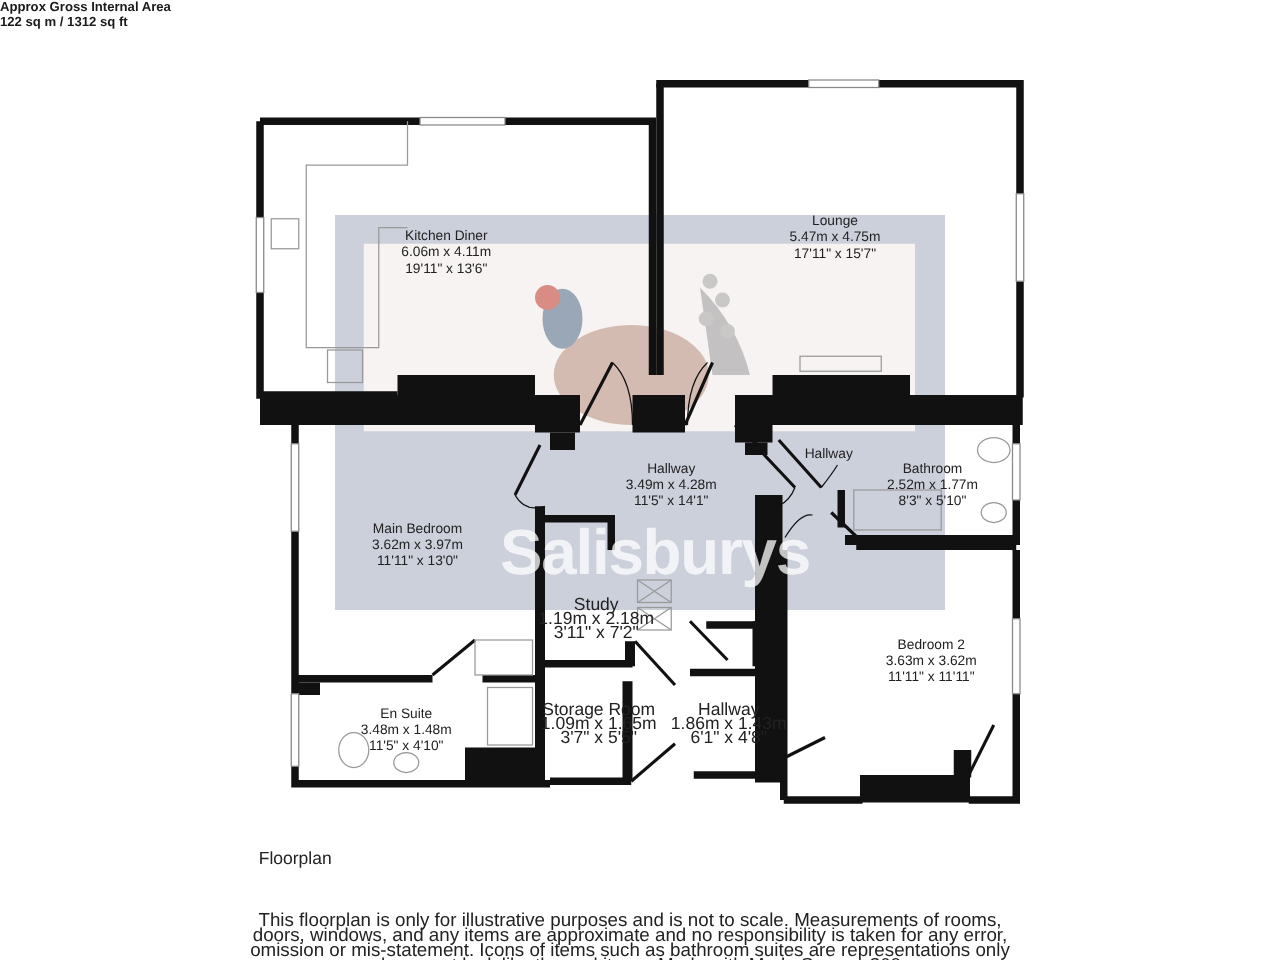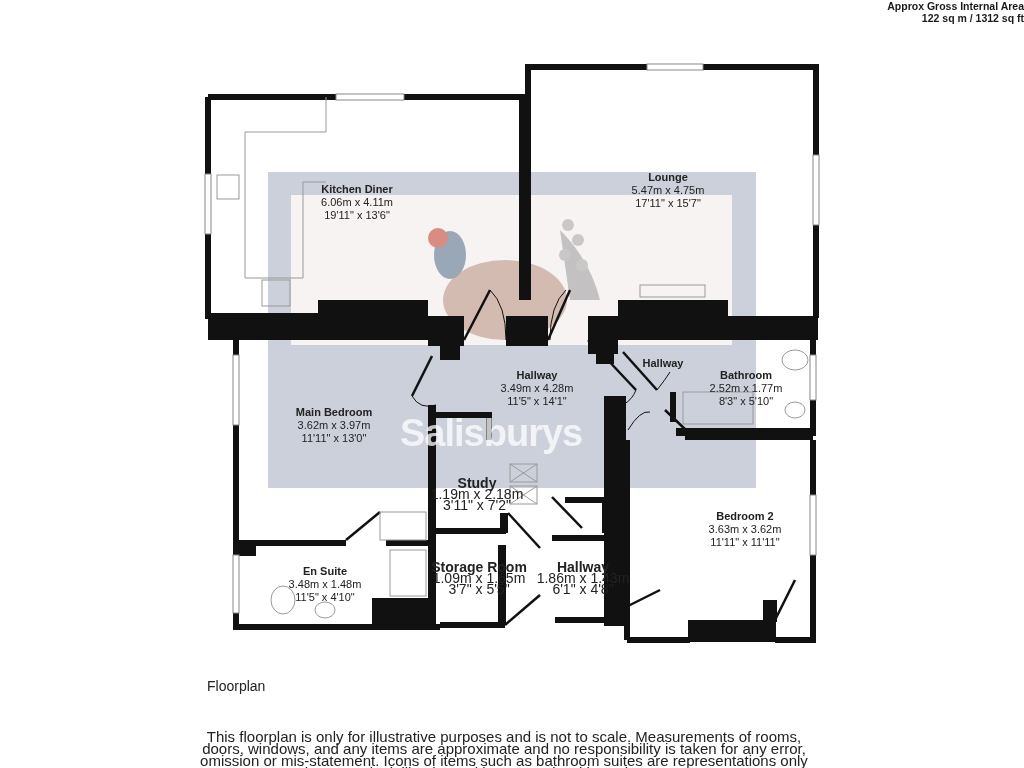--- a/index.html
+++ b/index.html
@@ -1,24 +1,24 @@
 <!DOCTYPE html>
 <html><head>
 <meta charset="utf-8">
 <style>
   html, body { margin:0; padding:0; background:#ffffff; }
   body { width:1024px; height:768px; position:relative; overflow:hidden; font-family:"Liberation Sans", sans-serif; color:#1a1a1a; }
-  .header { position:absolute; top:0; left:0; width:1024px; text-align:right; font-weight:bold; font-size:10.5px; line-height:12px; }
+  .header { position:absolute; top:0; left:0; width:1024px; text-align:left; font-weight:bold; font-size:10.5px; line-height:12px; }
   .plan { position:absolute; left:0; top:0; }
   .room-label { position:absolute; text-align:center; font-size:11px; line-height:13px; color:#222; white-space:nowrap; transform:translateX(-50%); }
-  .room-label .name { font-weight:bold; }
+  .room-label .name { font-weight:normal; }
   .room-label.small { font-size:14px; line-height:11px; }
   .floor-title { position:absolute; left:207px; top:678px; font-size:14px; color:#222; }
   .disclaimer { position:absolute; left:192px; top:731px; width:624px; text-align:center; font-size:15px; line-height:12px; color:#222; }
-  .wm-text { position:absolute; left:400px; top:412px; font-size:38px; font-weight:bold; color:rgba(255,255,255,0.75); letter-spacing:-1px; }
+  .wm-text { position:absolute; left:400px; top:412px; font-size:51px; font-weight:bold; color:rgba(255,255,255,0.75); letter-spacing:-1px; }
 </style>
 </head>
 <body>
 
 <div class="header">
   <div>Approx Gross Internal Area</div>
   <div>122 sq m / 1312 sq ft</div>
 </div>
 
 <svg class="plan" width="1024" height="768">
@@ -169,21 +169,21 @@
     <div>11'5" x 14'1"</div>
 </div>
 <div class="room-label" style="left:663px; top:357px;">
   <div class="name">Hallway</div>
 </div>
 <div class="room-label" style="left:746px; top:369px;">
   <div class="name">Bathroom</div>
     <div>2.52m x 1.77m</div>
     <div>8'3" x 5'10"</div>
 </div>
-<div class="room-label" style="left:334px; top:406px;">
+<div class="room-label" style="left:334px; top:417px;">
   <div class="name">Main Bedroom</div>
     <div>3.62m x 3.97m</div>
     <div>11'11" x 13'0"</div>
 </div>
 <div class="room-label small" style="left:477px; top:478px;">
   <div class="name">Study</div>
     <div>1.19m x 2.18m</div>
     <div>3'11" x 7'2"</div>
 </div>
 <div class="room-label" style="left:721px; top:510px;margin-left:24px;">

